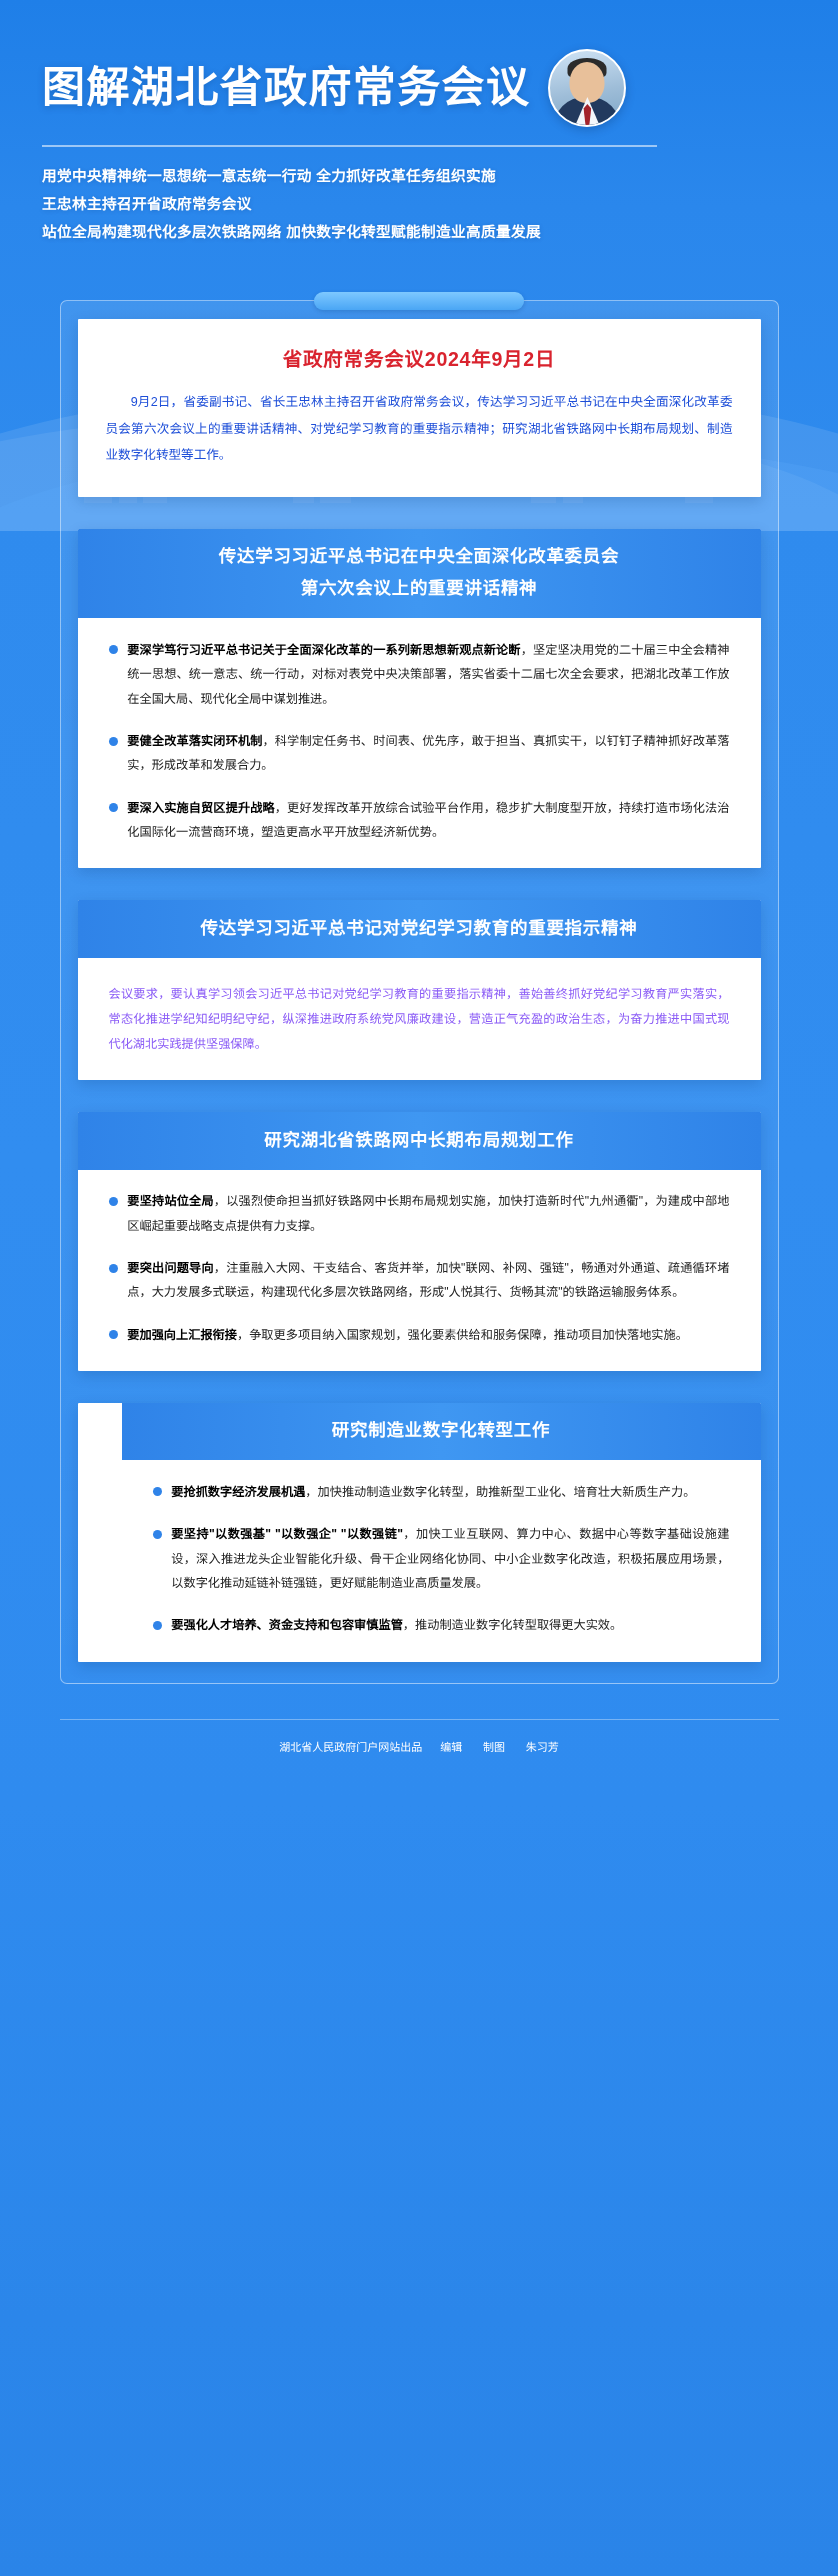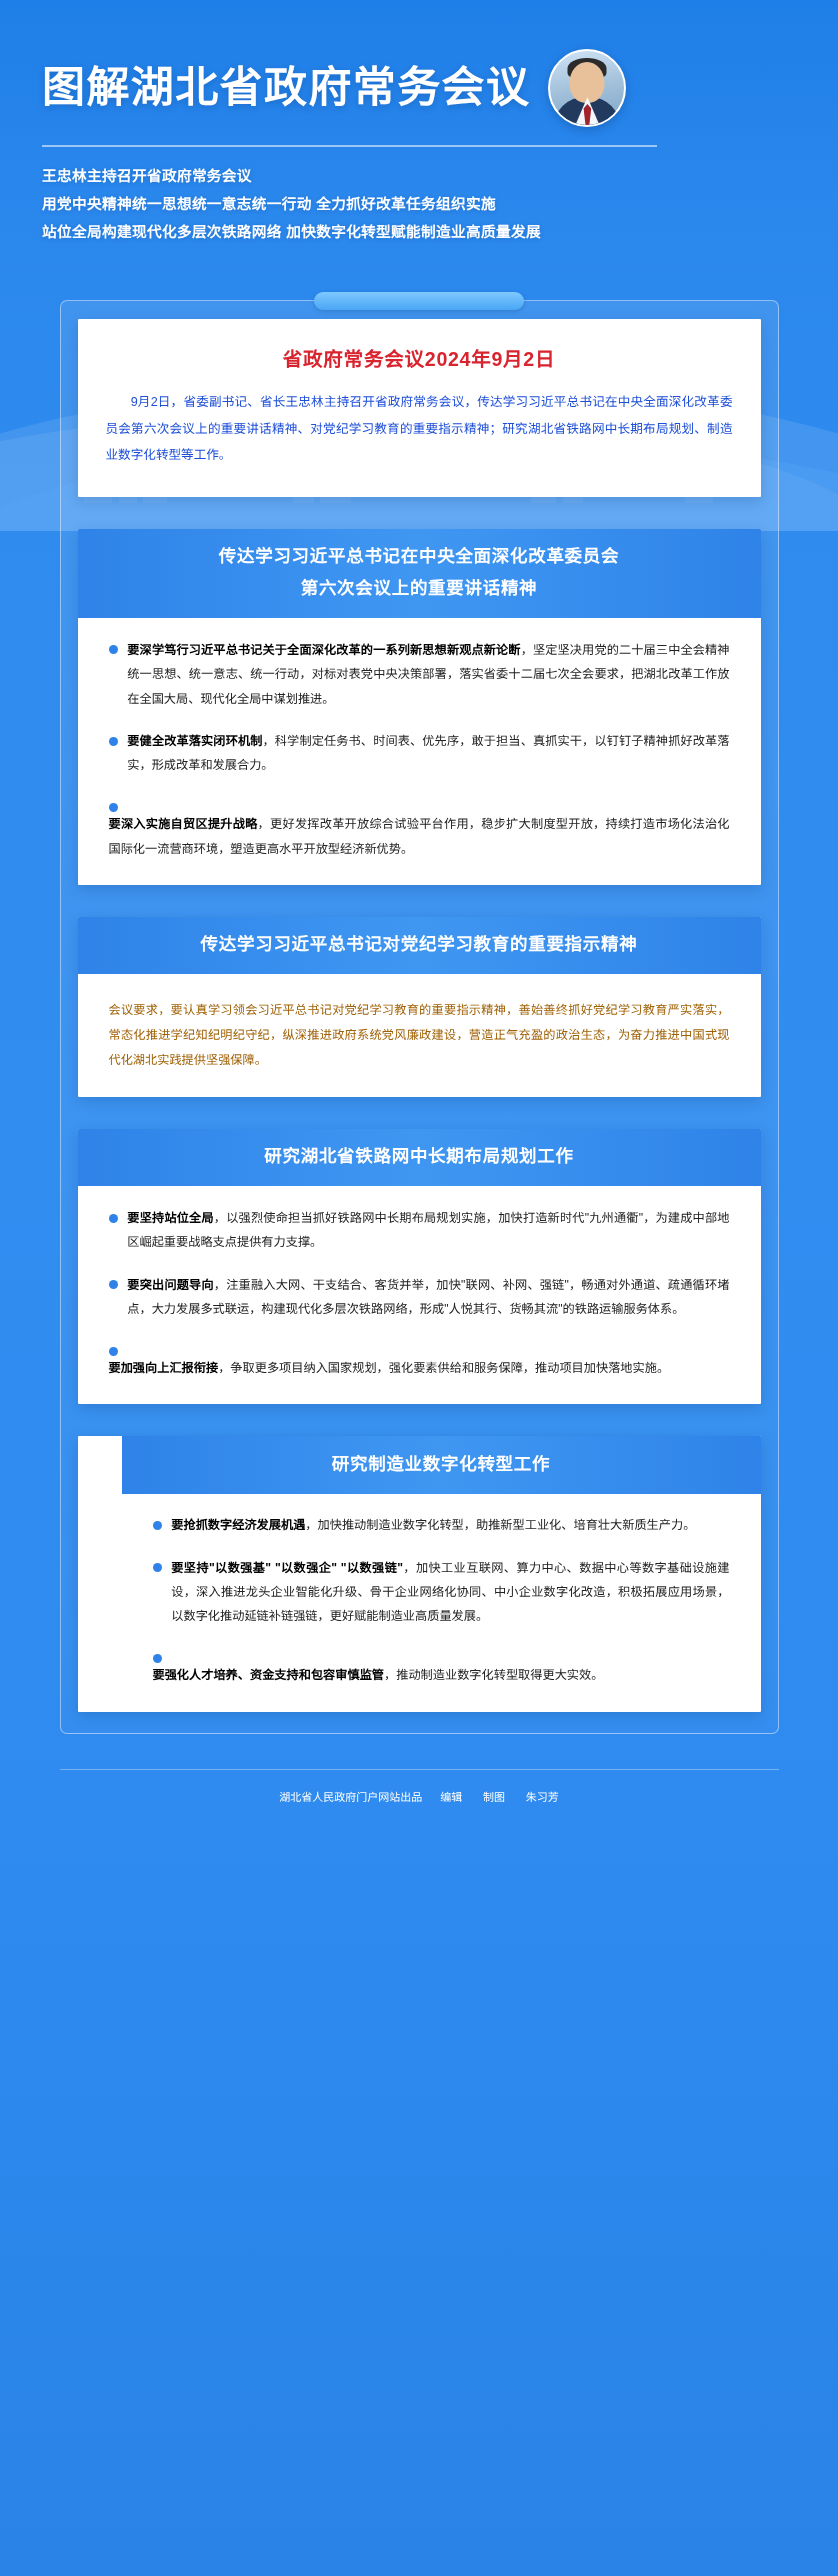--- a/index.html
+++ b/index.html
@@ -217,21 +217,21 @@
     letter-spacing: 0.7px;
   }
   .section-head .l2 { display: block; }
   .section-body { padding: 19.6px 31px 0 31px; }
 
   .bullet-item {
     display: flex;
     align-items: flex-start;
     margin-bottom: 18px;
   }
-  .bullet-item:last-child { margin-bottom: 2.8px; flex-direction: column; }
+  .bullet-item:last-child { margin-bottom: 2.8px; }
   .dot {
     flex: 0 0 auto;
     width: 9px; height: 9px;
     border-radius: 50%;
     background: #2f83e8;
     margin-top: 7.7px;
     margin-right: 9.8px;
   }
   .bullet-text {
     color: #222222;
@@ -239,21 +239,21 @@
     line-height: 24.4px;
     text-align: justify;
   }
   .bullet-text .lead {
     color: #000000;
     font-weight: bold;
   }
 
   .plain-body {
     padding: 24px 31px 2.8px 31px;
-    color: #a16207;
+    color: #8b5cf6;
     font-size: 12.2px;
     line-height: 25px;
     text-align: justify;
   }
 
   
   .footer {
     width: 719px;
     margin: 7px auto 0 auto;
     padding: 18px 4.2px 28px 4.2px;
@@ -279,22 +279,22 @@
       <div class="avatar">
         <div class="body"></div>
         <div class="hair"></div>
         <div class="face"></div>
         <div class="shirt"></div>
         <div class="tie"></div>
       </div>
     </div>
     <div class="title-underline"></div>
     <div class="subtitles">
+      <div class="subtitle">用党中央精神统一思想统一意志统一行动 全力抓好改革任务组织实施</div>
       <div class="subtitle">王忠林主持召开省政府常务会议</div>
-      <div class="subtitle">用党中央精神统一思想统一意志统一行动 全力抓好改革任务组织实施</div>
       <div class="subtitle">站位全局构建现代化多层次铁路网络  加快数字化转型赋能制造业高质量发展</div>
     </div>
   </div>
 </div>
 
 <div class="wave-band">
   <div class="wave w1"></div>
   <div class="wave w2"></div>
   <div class="wave w3"></div>
 </div>

